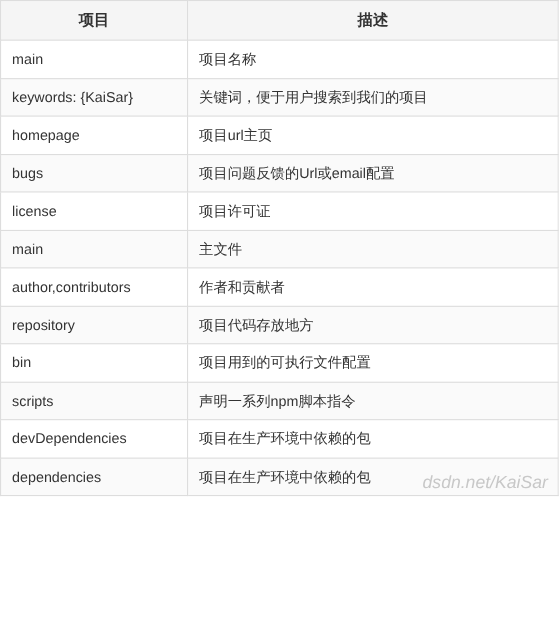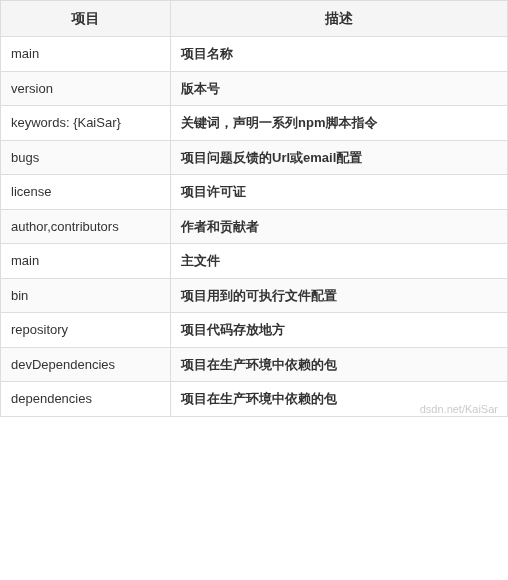--- a/index.html
+++ b/index.html
@@ -44,79 +44,83 @@
       background-color: #fafafa;
     }
 
     .col-item {
       width: 170px;
       color: #333;
     }
 
     .col-desc {
       color: #333;
-      font-weight: bold;
     }
 
     .watermark-text {
       position: absolute;
       bottom: 2px;
       right: 10px;
       color: rgba(150,150,150,0.5);
-      font-size: 11px;
+      font-size: 16px;
       pointer-events: none;
+      font-style: italic;
     }
   </style>
 </head>
 <body>
 
 <div style="position:relative;">
   <table class="table-container">
     <thead>
       <tr>
         <th class="col-item">项目</th>
         <th class="col-desc">描述</th>
       </tr>
     </thead>
     <tbody id="table-body">
     <tr>
           <td class="col-item">main</td>
           <td class="col-desc">项目名称</td>
         </tr>
         <tr>
-          <td class="col-item">version</td>
-          <td class="col-desc">版本号</td>
+          <td class="col-item">keywords: {KaiSar}</td>
+          <td class="col-desc">关键词，便于用户搜索到我们的项目</td>
         </tr>
         <tr>
-          <td class="col-item">keywords: {KaiSar}</td>
-          <td class="col-desc">关键词，声明一系列npm脚本指令</td>
+          <td class="col-item">homepage</td>
+          <td class="col-desc">项目url主页</td>
         </tr>
         <tr>
           <td class="col-item">bugs</td>
           <td class="col-desc">项目问题反馈的Url或email配置</td>
         </tr>
         <tr>
           <td class="col-item">license</td>
           <td class="col-desc">项目许可证</td>
         </tr>
         <tr>
+          <td class="col-item">main</td>
+          <td class="col-desc">主文件</td>
+        </tr>
+        <tr>
           <td class="col-item">author,contributors</td>
           <td class="col-desc">作者和贡献者</td>
         </tr>
         <tr>
-          <td class="col-item">main</td>
-          <td class="col-desc">主文件</td>
+          <td class="col-item">repository</td>
+          <td class="col-desc">项目代码存放地方</td>
         </tr>
         <tr>
           <td class="col-item">bin</td>
           <td class="col-desc">项目用到的可执行文件配置</td>
         </tr>
         <tr>
-          <td class="col-item">repository</td>
-          <td class="col-desc">项目代码存放地方</td>
+          <td class="col-item">scripts</td>
+          <td class="col-desc">声明一系列npm脚本指令</td>
         </tr>
         <tr>
           <td class="col-item">devDependencies</td>
           <td class="col-desc">项目在生产环境中依赖的包</td>
         </tr>
         <tr>
           <td class="col-item">dependencies</td>
           <td class="col-desc">项目在生产环境中依赖的包</td>
         </tr>
       </tbody>

